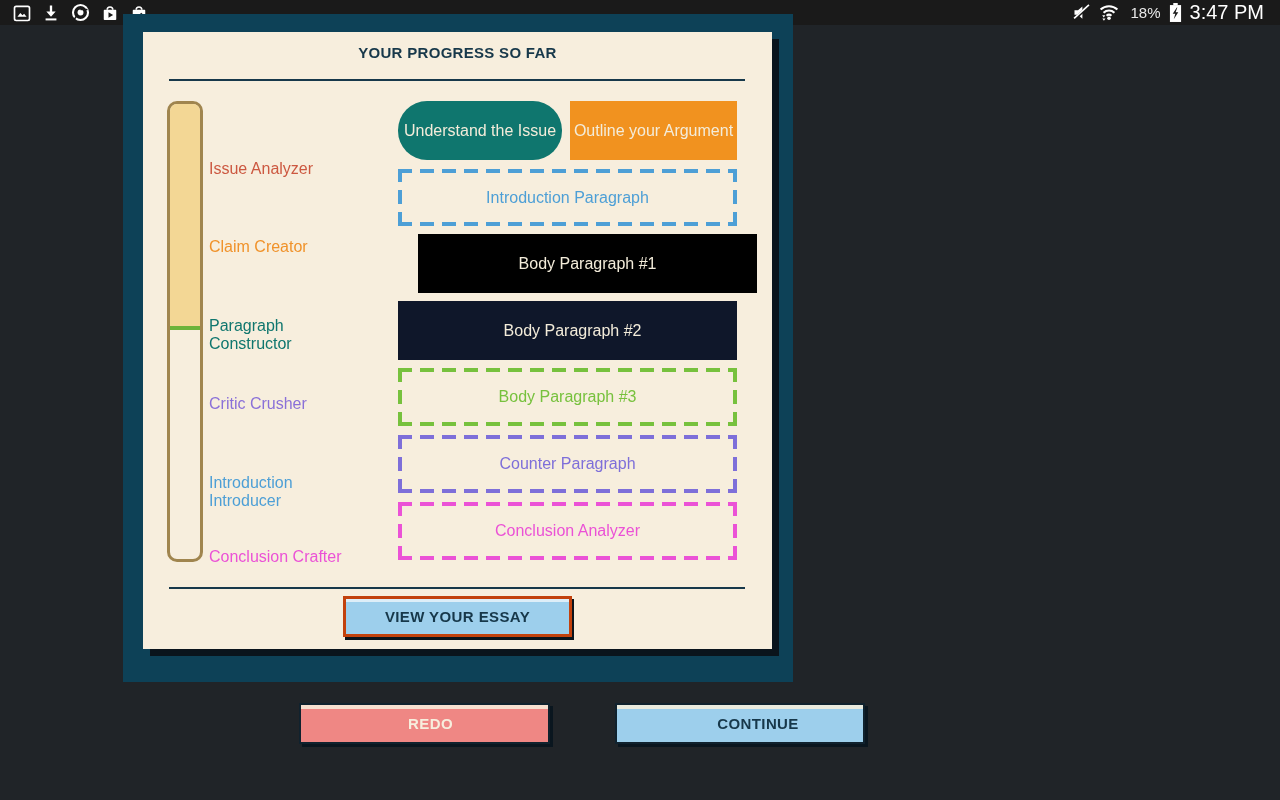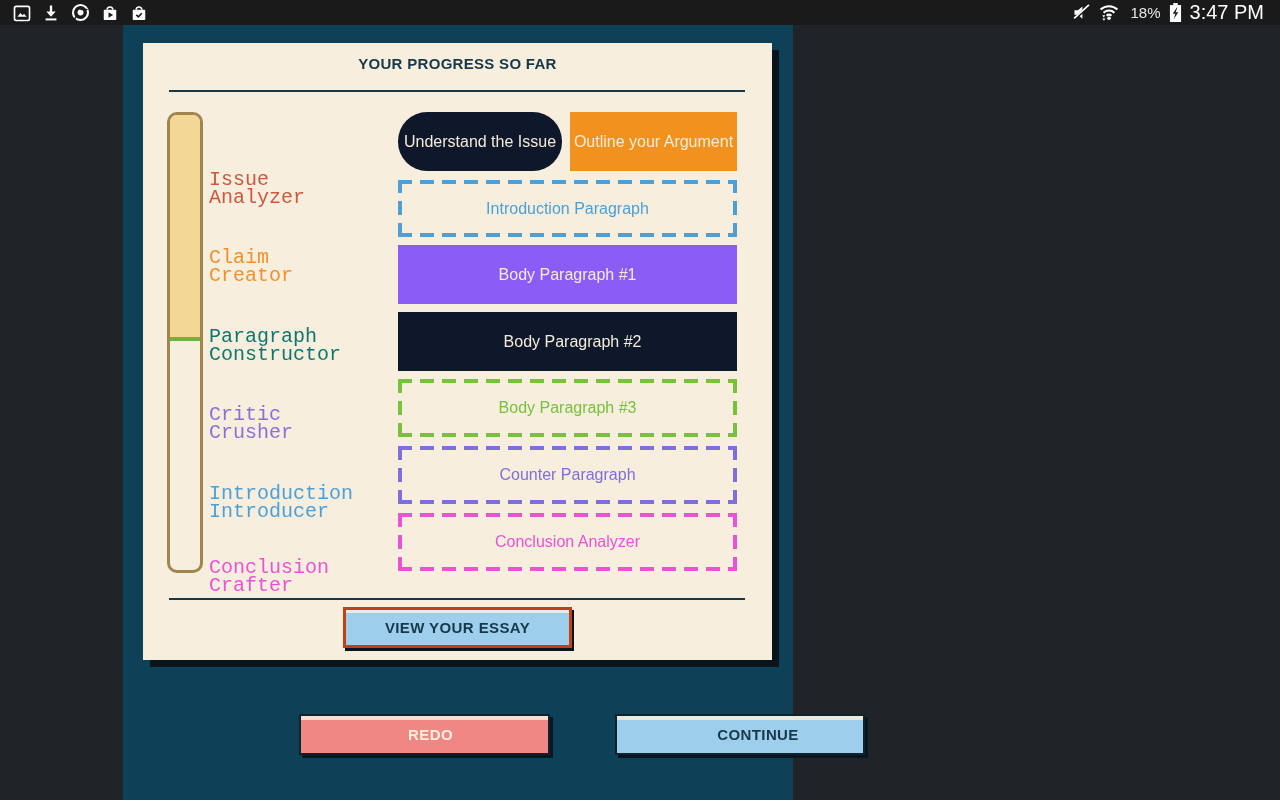--- a/index.html
+++ b/index.html
@@ -10,60 +10,60 @@
   .status-bar{position:absolute;left:0;top:0;width:1280px;height:25px;background:#1a1a1a;
               display:flex;align-items:center;justify-content:space-between;box-sizing:border-box;
               padding:0 12px;}
   .sb-left{display:flex;align-items:center;gap:9px;height:100%;}
   .sb-right{display:flex;align-items:center;gap:6px;height:100%;}
   .sb-icon{display:flex;align-items:center;justify-content:center;}
   .sb-pct{color:#e9e9e9;font-size:15px;margin:0 2px 0 4px;}
   .sb-time{color:#ffffff;font-size:20px;margin-left:2px;margin-right:4px;}
 
   
-  .panel{position:absolute;left:123px;top:25px;width:670px;height:775px;background:#0d4157;}
+  .panel{position:absolute;left:123px;top:14px;width:670px;height:668px;background:#0d4157;}
 
   
   .card{position:absolute;left:20px;top:18px;width:629px;height:617px;background:#f7eedd;
         box-shadow:7px 7px 0 #0a141c;}
   .card-title{position:absolute;left:0;top:12px;width:100%;text-align:center;
               font-size:15px;font-weight:bold;color:#17384a;letter-spacing:.3px;}
   .divider{position:absolute;left:26px;width:576px;height:2px;background:#17384a;}
   .divider.top{top:47px;}
   .divider.bottom{top:555px;}
 
   
   .track{position:absolute;left:24px;top:69px;width:30px;height:455px;background:#f7eedd;
          border:3px solid #a0854e;border-radius:10px;overflow:hidden;}
   .track-fill{position:absolute;left:0;top:0;width:100%;height:222px;background:#f3d795;}
   .track-marker{position:absolute;left:0;top:222px;width:100%;height:4px;background:#6db33a;}
 
   
-  .milestone{position:absolute;left:66px;width:150px;font-size:20px;line-height:18px;font-family:Liberation Mono, monospace;}
+  .milestone{position:absolute;left:66px;width:150px;font-size:16px;line-height:18px;}
   .m0{top:128px;color:#cc5840;}
   .m1{top:206px;color:#f0922a;}
   .m2{top:285px;color:#0f766e;width:110px;}
   .m3{top:363px;color:#8a70d8;}
   .m4{top:442px;color:#4d9fd6;width:110px;}
   .m5{top:516px;color:#eb52d6;width:170px;}
 
   
   .step{position:absolute;left:255px;width:339px;display:flex;align-items:center;
         justify-content:center;font-size:16px;box-sizing:border-box;text-align:center;}
   .step.solid{color:#f3ecda;}
   .step.dashed{color:var(--c);
     background:
       repeating-linear-gradient(90deg,var(--c) 0 14px,transparent 14px 22px) top left / 100% 4px no-repeat,
       repeating-linear-gradient(90deg,var(--c) 0 14px,transparent 14px 22px) bottom left / 100% 4px no-repeat,
       repeating-linear-gradient(0deg,var(--c) 0 14px,transparent 14px 22px) top left / 4px 100% no-repeat,
       repeating-linear-gradient(0deg,var(--c) 0 14px,transparent 14px 22px) top right / 4px 100% no-repeat;}
-  .s0{top:69px;height:59px;width:164px;background:#0f172a;border-radius:29px;}
+  .s0{top:69px;height:59px;width:164px;background:#0f766e;border-radius:29px;}
   .s1{top:69px;height:59px;left:427px;width:167px;background:#f1921f;}
   .s2{top:137px;height:57px;--c:#4d9fd6;}
-  .s3{top:202px;height:59px;background:#8b5cf6;}
+  .s3{top:202px;height:59px;background:#000000;margin-left:20px;}
   .s4{top:269px;height:59px;background:#0f172a;padding-left:10px;}
   .s5{top:336px;height:58px;--c:#77c13d;}
   .s6{top:403px;height:58px;--c:#7e6fd9;}
   .s7{top:470px;height:58px;--c:#eb52d6;}
 
   
   .btn{display:flex;align-items:center;justify-content:center;font-weight:bold;
        font-size:15px;letter-spacing:.4px;box-sizing:border-box;cursor:pointer;}
   .view-btn{position:absolute;left:200px;top:564px;width:229px;height:41px;background:#9dcfec;
             border:3px solid #c2410c;color:#17384a;

